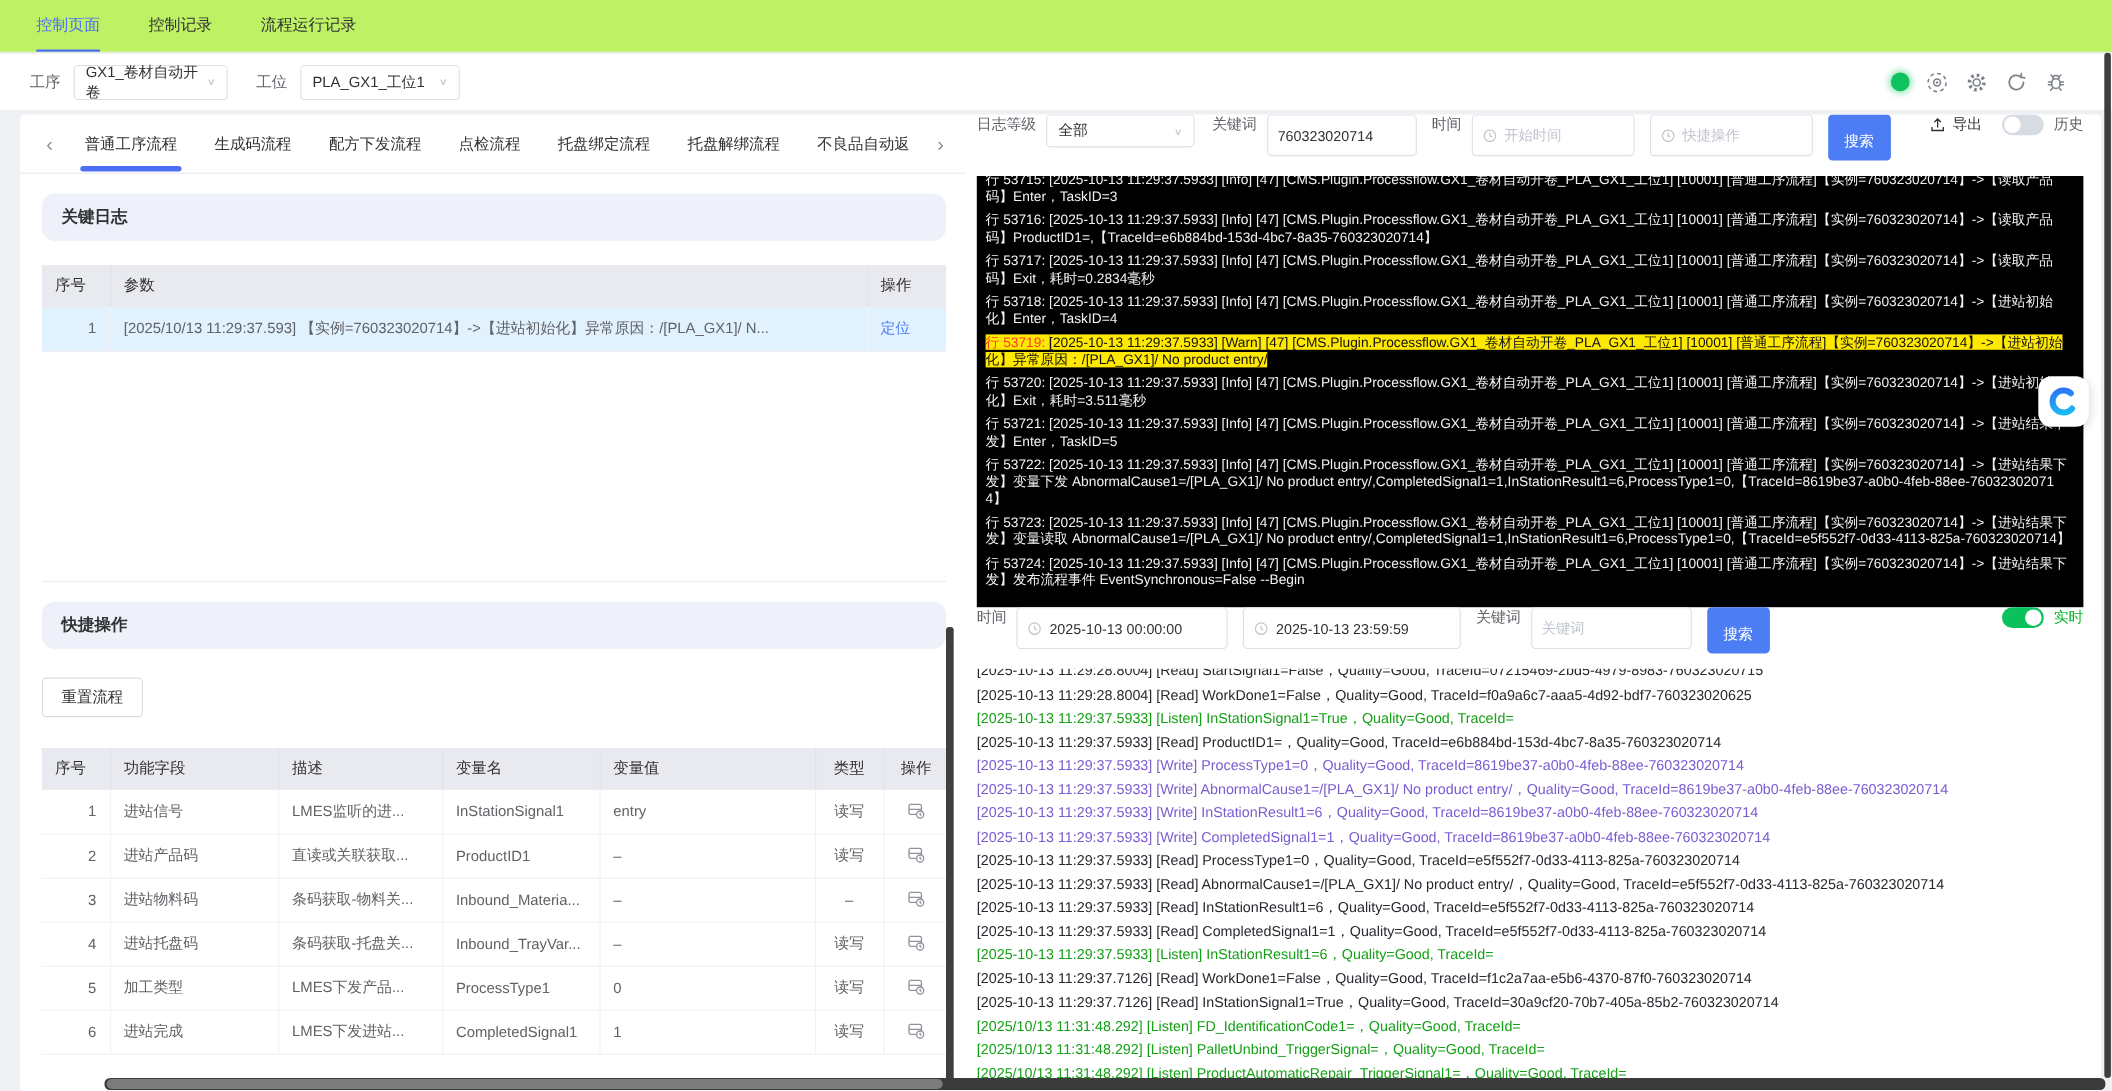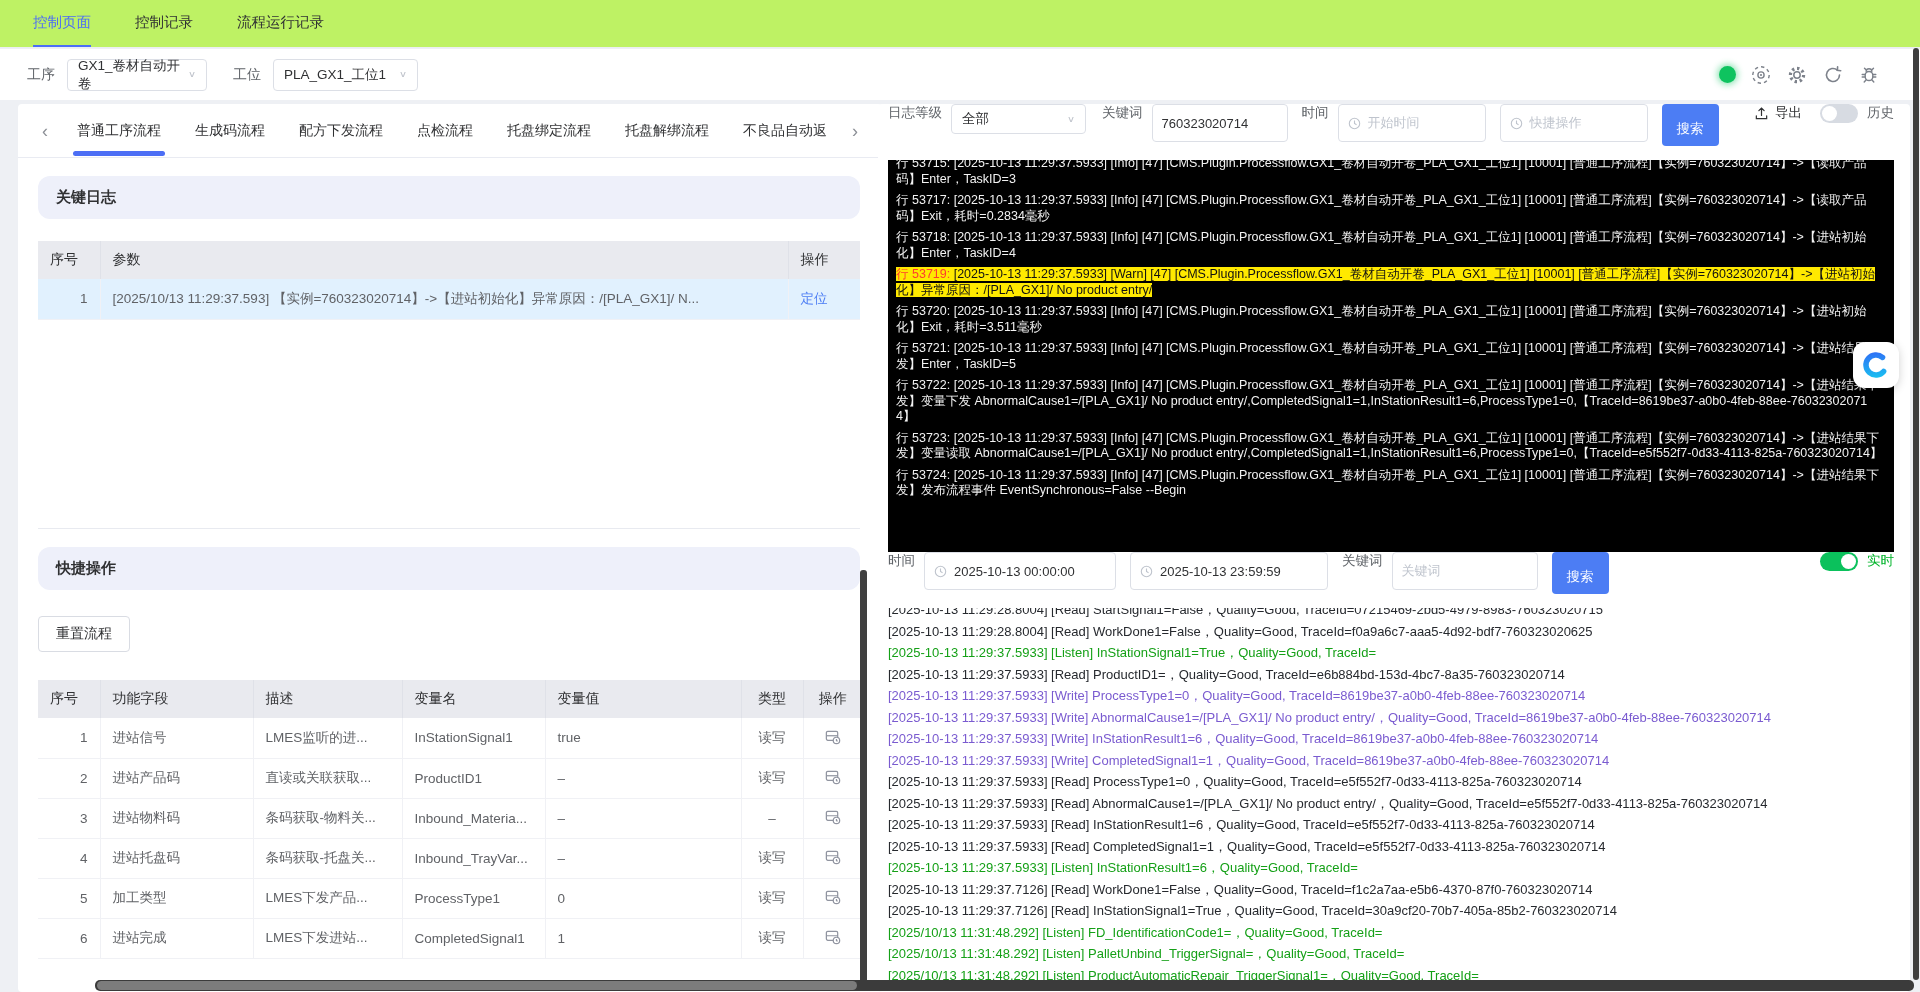--- a/index.html
+++ b/index.html
@@ -216,21 +216,21 @@
               <th style="text-align: center;">类型</th>
               <th style="text-align: center;">操作</th>
             </tr>
           </thead>
         <tbody id="param-rows">
             <tr>
               <td class="col-index">1</td>
               <td>进站信号</td>
               <td>LMES监听的进...</td>
               <td>InStationSignal1</td>
-              <td class="val-blue">true</td>
+              <td class="val-blue">entry</td>
               <td style="text-align: center;">读写</td>
               <td style="text-align: center;"><span class="op-icon">
                   <svg width="17" height="17" viewBox="0 0 18 18" fill="none" stroke="#9094a0" stroke-width="1.3">
                     <rect x="2.5" y="3.5" width="12" height="9.5" rx="1.5"></rect>
                     <path d="M2.5 8.2h12"></path>
                     <circle cx="13.2" cy="13.2" r="3.4" fill="#fff"></circle>
                     <path d="M13.2 11.6v1.7l1.2.7"></path>
                   </svg>
                 </span></td>
             </tr>
@@ -361,20 +361,21 @@
       <span>导出</span>
     </div>
     <div class="toggle" style="margin-left:18px">
         <span class="knob"></span>
       </div>
     <span class="f-label" style="margin:0 0 0 9px">历史</span>
   </div>
 
   <div class="dark-log" id="dark-log">
       <div class="dark-entry"><span class="lineno">行 53715: </span><span class="body">[2025-10-13 11:29:37.5933] [Info] [47] [CMS.Plugin.Processflow.GX1_卷材自动开卷_PLA_GX1_工位1] [10001] [普通工序流程]【实例=760323020714】-&gt;【读取产品码】Enter，TaskID=3</span></div>
+      <div class="dark-entry"><span class="lineno">行 53716: </span><span class="body">[2025-10-13 11:29:37.5933] [Info] [47] [CMS.Plugin.Processflow.GX1_卷材自动开卷_PLA_GX1_工位1] [10001] [普通工序流程]【实例=760323020714】-&gt;【读取产品码】ProductID1=,【TraceId=e6b884bd-153d-4bc7-8a35-760323020714】</span></div>
       <div class="dark-entry"><span class="lineno">行 53717: </span><span class="body">[2025-10-13 11:29:37.5933] [Info] [47] [CMS.Plugin.Processflow.GX1_卷材自动开卷_PLA_GX1_工位1] [10001] [普通工序流程]【实例=760323020714】-&gt;【读取产品码】Exit，耗时=0.2834毫秒</span></div>
       <div class="dark-entry"><span class="lineno">行 53718: </span><span class="body">[2025-10-13 11:29:37.5933] [Info] [47] [CMS.Plugin.Processflow.GX1_卷材自动开卷_PLA_GX1_工位1] [10001] [普通工序流程]【实例=760323020714】-&gt;【进站初始化】Enter，TaskID=4</span></div>
       <div class="dark-entry hl"><span class="lineno">行 53719: </span><span class="body">[2025-10-13 11:29:37.5933] [Warn] [47] [CMS.Plugin.Processflow.GX1_卷材自动开卷_PLA_GX1_工位1] [10001] [普通工序流程]【实例=760323020714】-&gt;【进站初始化】异常原因：/[PLA_GX1]/ No product entry/</span></div>
       <div class="dark-entry"><span class="lineno">行 53720: </span><span class="body">[2025-10-13 11:29:37.5933] [Info] [47] [CMS.Plugin.Processflow.GX1_卷材自动开卷_PLA_GX1_工位1] [10001] [普通工序流程]【实例=760323020714】-&gt;【进站初始化】Exit，耗时=3.511毫秒</span></div>
       <div class="dark-entry"><span class="lineno">行 53721: </span><span class="body">[2025-10-13 11:29:37.5933] [Info] [47] [CMS.Plugin.Processflow.GX1_卷材自动开卷_PLA_GX1_工位1] [10001] [普通工序流程]【实例=760323020714】-&gt;【进站结果下发】Enter，TaskID=5</span></div>
       <div class="dark-entry"><span class="lineno">行 53722: </span><span class="body">[2025-10-13 11:29:37.5933] [Info] [47] [CMS.Plugin.Processflow.GX1_卷材自动开卷_PLA_GX1_工位1] [10001] [普通工序流程]【实例=760323020714】-&gt;【进站结果下发】变量下发 AbnormalCause1=/[PLA_GX1]/ No product entry/,CompletedSignal1=1,InStationResult1=6,ProcessType1=0,【TraceId=8619be37-a0b0-4feb-88ee-760323020714】</span></div>
       <div class="dark-entry"><span class="lineno">行 53723: </span><span class="body">[2025-10-13 11:29:37.5933] [Info] [47] [CMS.Plugin.Processflow.GX1_卷材自动开卷_PLA_GX1_工位1] [10001] [普通工序流程]【实例=760323020714】-&gt;【进站结果下发】变量读取 AbnormalCause1=/[PLA_GX1]/ No product entry/,CompletedSignal1=1,InStationResult1=6,ProcessType1=0,【TraceId=e5f552f7-0d33-4113-825a-760323020714】</span></div>
       <div class="dark-entry"><span class="lineno">行 53724: </span><span class="body">[2025-10-13 11:29:37.5933] [Info] [47] [CMS.Plugin.Processflow.GX1_卷材自动开卷_PLA_GX1_工位1] [10001] [普通工序流程]【实例=760323020714】-&gt;【进站结果下发】发布流程事件 EventSynchronous=False --Begin</span></div>
     </div>
 

